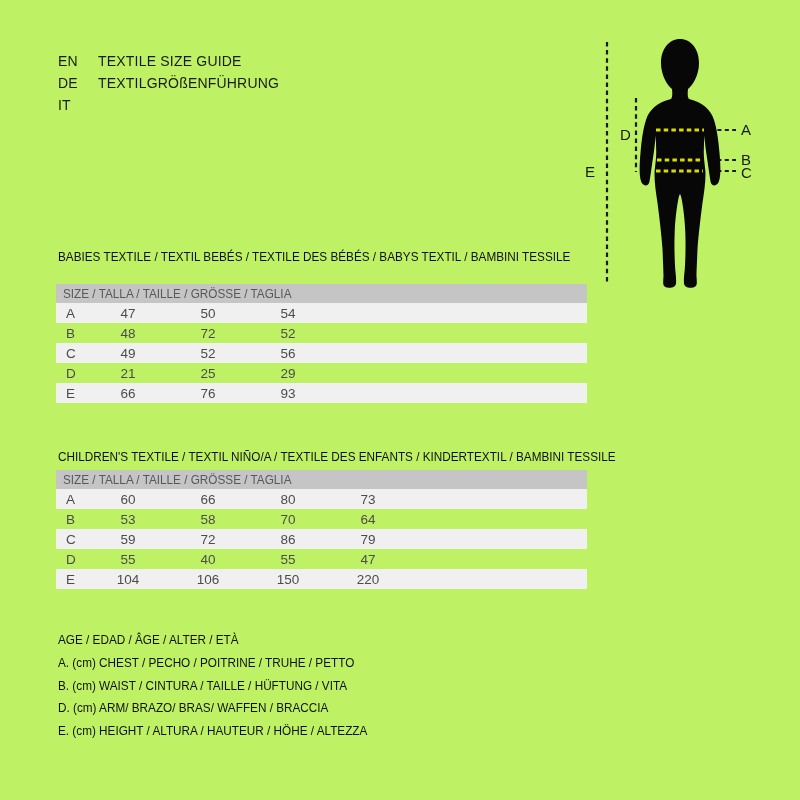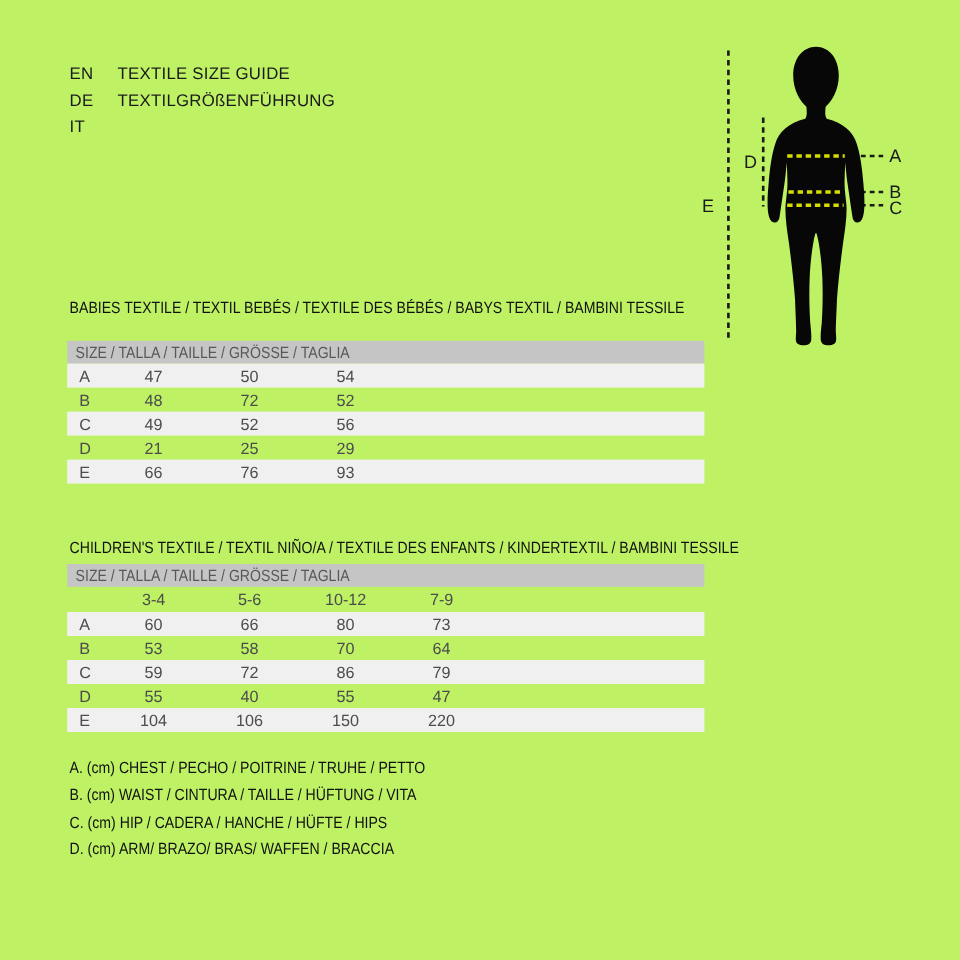--- a/index.html
+++ b/index.html
@@ -163,28 +163,20 @@
     </div>
   </div>
 
   <div class="tbl-title" style="top:449px;">
     <span class="cond">CHILDREN'S TEXTILE / TEXTIL NIÑO/A / TEXTILE DES ENFANTS / KINDERTEXTIL / BAMBINI TESSILE</span>
   </div>
   <div class="tbl" style="top:470px;">
     <div class="tbl-band">
       <span class="cond">SIZE / TALLA / TAILLE / GRÖSSE / TAGLIA</span>
     </div>
-    <div class="tbl-row tbl-colhead">
-      <span class="rlabel"></span>
-      <span class="cell">3-4</span>
-      <span class="cell">5-6</span>
-      <span class="cell">10-12</span>
-      <span class="cell">7-9</span>
-      <span></span>
-    </div>
     <div class="tbl-row stripe">
       <span class="rlabel">A</span>
       <span class="cell">60</span>
       <span class="cell">66</span>
       <span class="cell">80</span>
       <span class="cell">73</span>
       <span></span>
     </div>
     <div class="tbl-row">
       <span class="rlabel">B</span>
@@ -215,26 +207,29 @@
       <span class="cell">104</span>
       <span class="cell">106</span>
       <span class="cell">150</span>
       <span class="cell">220</span>
       <span></span>
     </div>
   </div>
 
   <div class="legend">
     <div class="legend-line">
+      <span class="cond">AGE / EDAD / ÂGE / ALTER / ETÀ</span>
+    </div>
+    <div class="legend-line">
       <span class="cond">A. (cm) CHEST / PECHO / POITRINE / TRUHE / PETTO</span>
     </div>
     <div class="legend-line">
       <span class="cond">B. (cm) WAIST / CINTURA / TAILLE / HÜFTUNG / VITA</span>
     </div>
     <div class="legend-line">
-      <span class="cond">C. (cm) HIP / CADERA / HANCHE / HÜFTE / HIPS</span>
-    </div>
-    <div class="legend-line">
       <span class="cond">D. (cm) ARM/ BRAZO/ BRAS/ WAFFEN / BRACCIA</span>
     </div>
+    <div class="legend-line">
+      <span class="cond">E. (cm) HEIGHT / ALTURA / HAUTEUR / HÖHE / ALTEZZA</span>
+    </div>
   </div>
 
 </div>
 
 </body></html>

